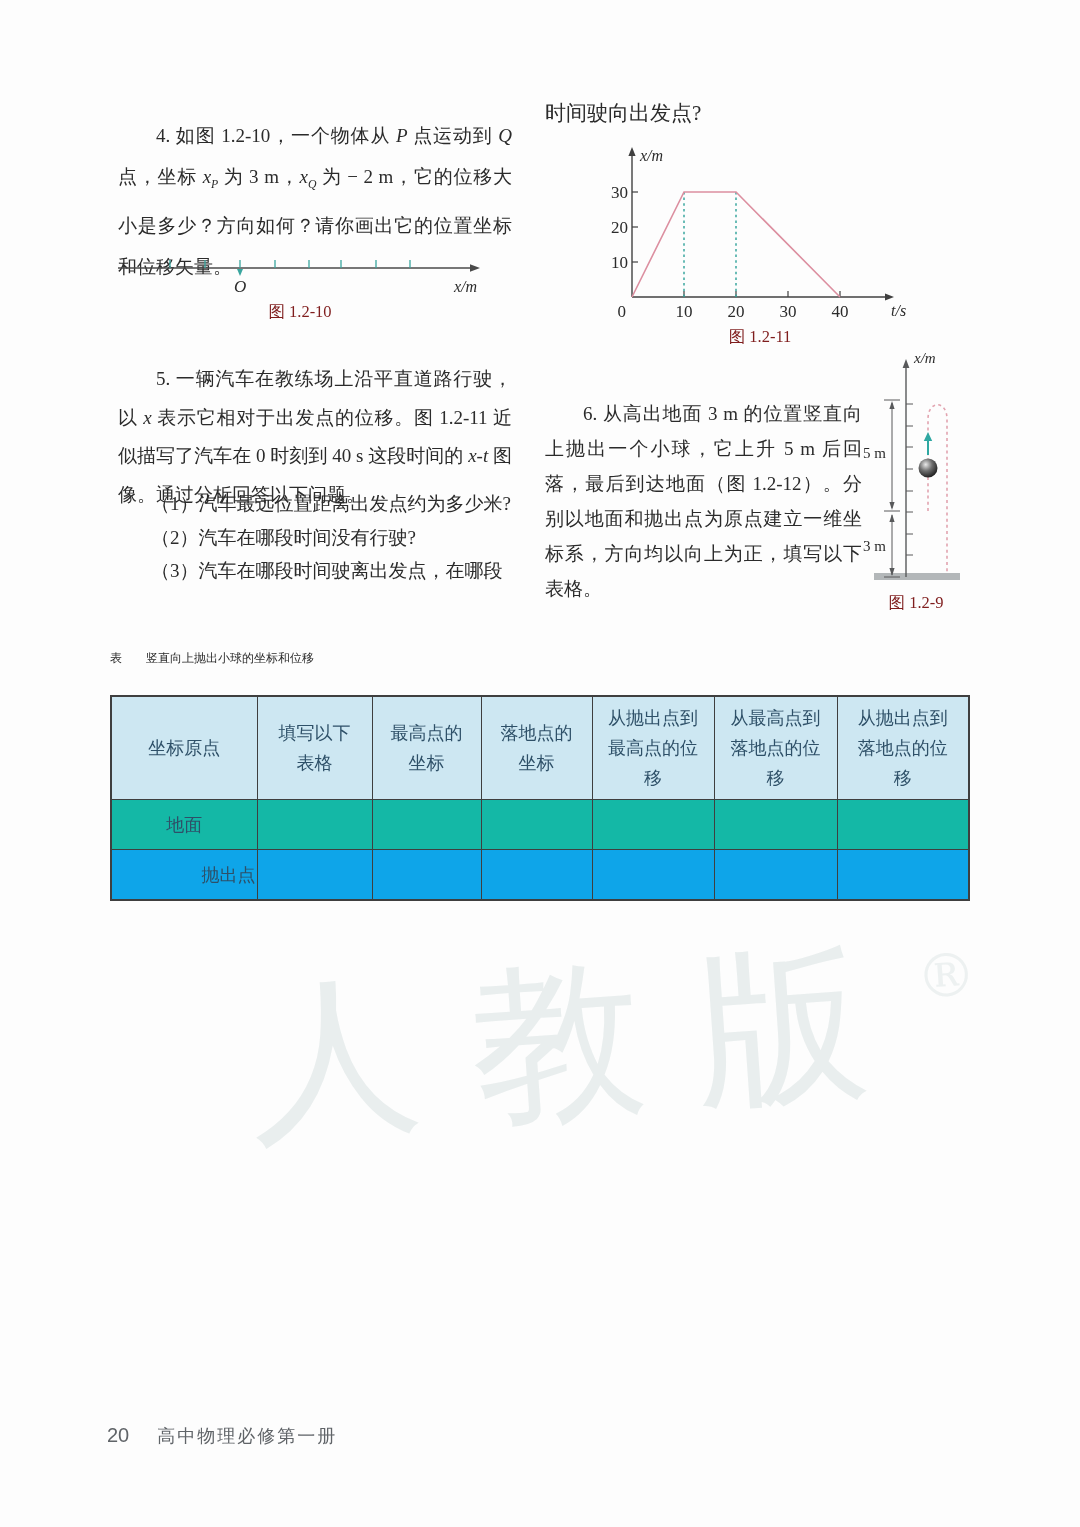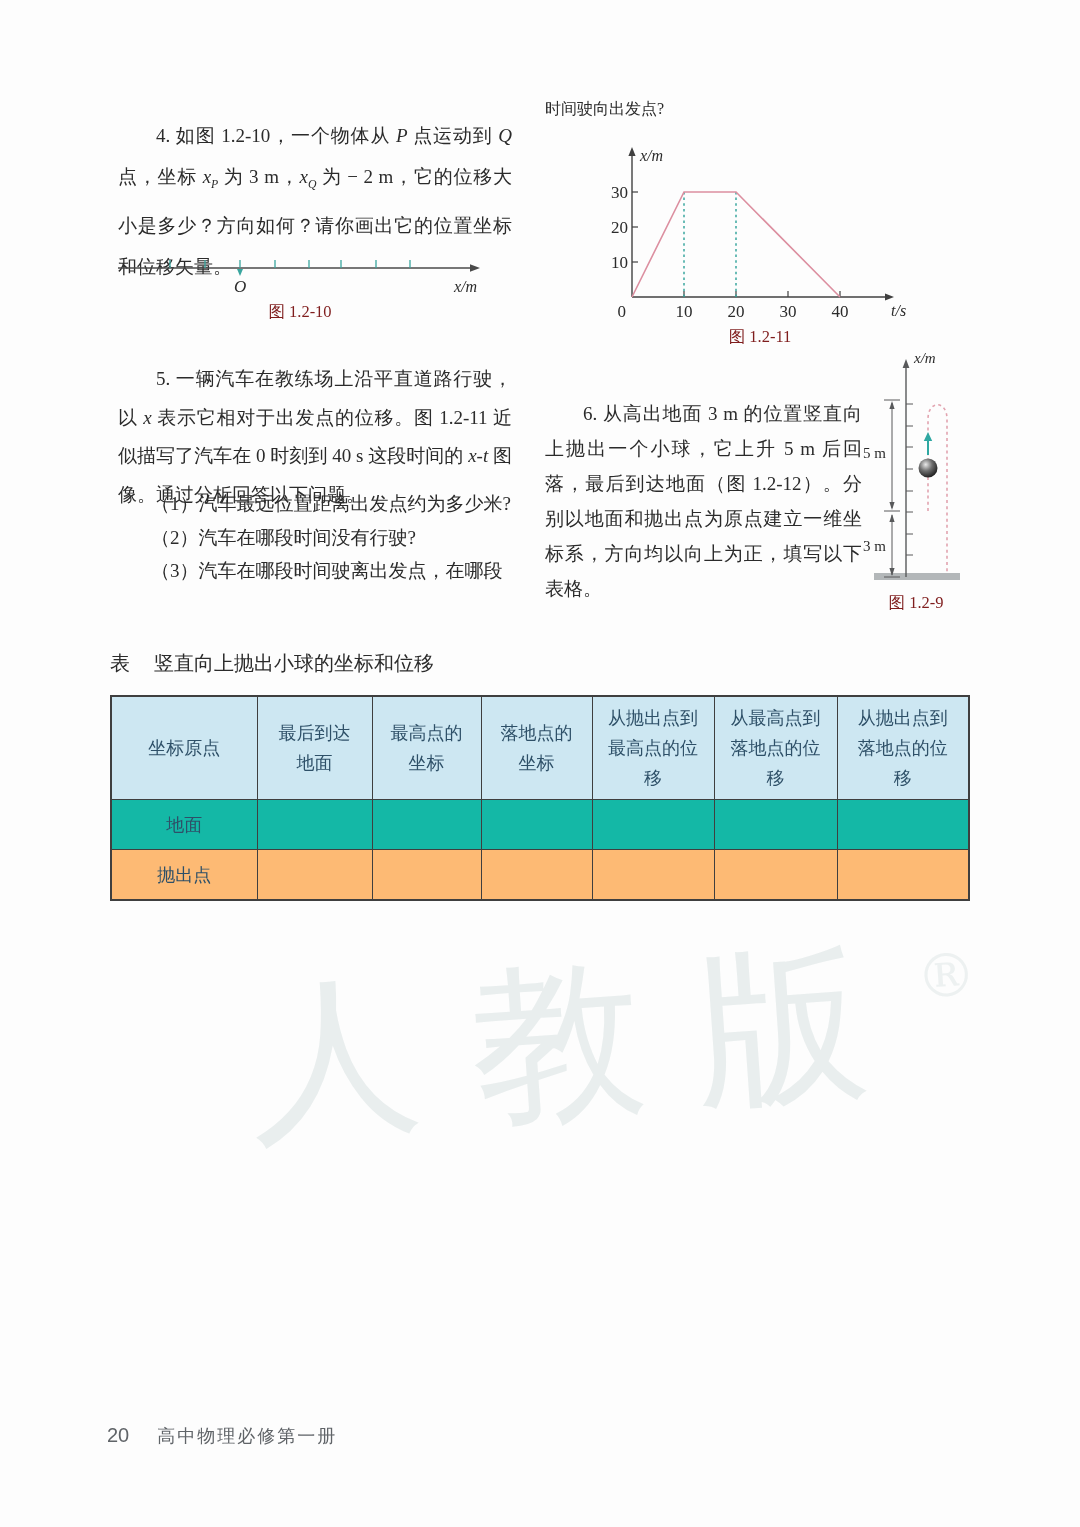--- a/index.html
+++ b/index.html
@@ -3,37 +3,37 @@
 <meta charset="utf-8">
 <style>
   html,body{margin:0;padding:0;background:#ffffff;}
   .page{position:relative;width:1080px;height:1527px;background:#fdfdfd;overflow:hidden;
         font-family:"Liberation Serif","DejaVu Serif",serif;color:#2b2b2b;}
   .para{position:absolute;text-align:justify;font-size:19px;text-indent:38px;}
   #q4-para{left:118px;top:96px;width:394px;line-height:41px;}
   #q5-para{left:118px;top:341px;width:394px;line-height:38.5px;}
   #q5-items{position:absolute;left:118px;top:487px;width:400px;font-size:19px;line-height:33.5px;}
   .q5-item{padding-left:33px;}
-  #q5-cont{position:absolute;left:545px;top:99px;font-size:16px;}
+  #q5-cont{position:absolute;left:545px;top:99px;font-size:21px;}
   #q6-para{left:545px;top:377px;width:317px;line-height:35px;}
   .it{font-style:italic;}
   sub{font-size:0.62em;}
   .caption{position:absolute;font-size:16.5px;color:#7f1d1d;text-align:center;}
   .figwrap{position:absolute;}
   
-  .tbl-title{position:absolute;left:110px;top:650px;font-size:20px;color:#2b2b2b;}
+  .tbl-title{position:absolute;left:110px;top:650px;font-size:12px;color:#2b2b2b;}
   .tbl-title .lbl{margin-right:24px;}
   #main-table{position:absolute;left:110px;top:695px;width:858px;border-collapse:collapse;
               table-layout:fixed;border:2.2px solid #3f3f3f;}
   #main-table th,#main-table td{border:1.6px solid #3f3f3f;}
   #main-table th{height:102px;background:#cde7f2;font-weight:normal;font-size:18px;
                  color:#2e5068;line-height:30px;padding:0 13px;text-align:center;vertical-align:middle;}
   #main-table td{height:47px;}
   #main-table tr.row-ground td{background:#14b8a6;}
-  #main-table tr.row-throw td{background:#fdba74;}
+  #main-table tr.row-throw td{background:#0ea5e9;text-align:right;}
   #main-table td.rowlabel{font-size:18px;color:#2e5068;text-align:center;}
   
   #watermark{position:absolute;left:248px;top:928px;width:640px;font-size:172px;
              color:#e9eeee;letter-spacing:52px;white-space:nowrap;transform:rotate(-4deg);
              font-family:"DejaVu Serif",serif;}
   #watermark .reg{font-size:60px;letter-spacing:0;vertical-align:78px;color:#edf1f1;}
   
   #footer{position:absolute;left:107px;top:1424px;font-family:"Liberation Sans","DejaVu Sans",sans-serif;
           color:#606468;}
   #footer .pnum{font-size:20px;margin-right:28px;}
@@ -186,21 +186,21 @@
         <col style="width:115px">
         <col style="width:109px">
         <col style="width:111px">
       <col style="width:122px">
         <col style="width:123px">
         <col style="width:132px">
     </colgroup>
     <tbody>
         <tr>
       <th>坐标原点</th>
-      <th>最后到达地面</th>
+      <th>填写以下表格</th>
       <th>最高点的坐标</th>
       <th>落地点的坐标</th>
       <th>从抛出点到最高点的位移</th>
       <th>从最高点到落地点的位移</th>
       <th>从抛出点到落地点的位移</th>
     </tr>
     <tr class="row-ground">
       <td class="rowlabel">地面</td>
       <td></td>
       <td></td>

